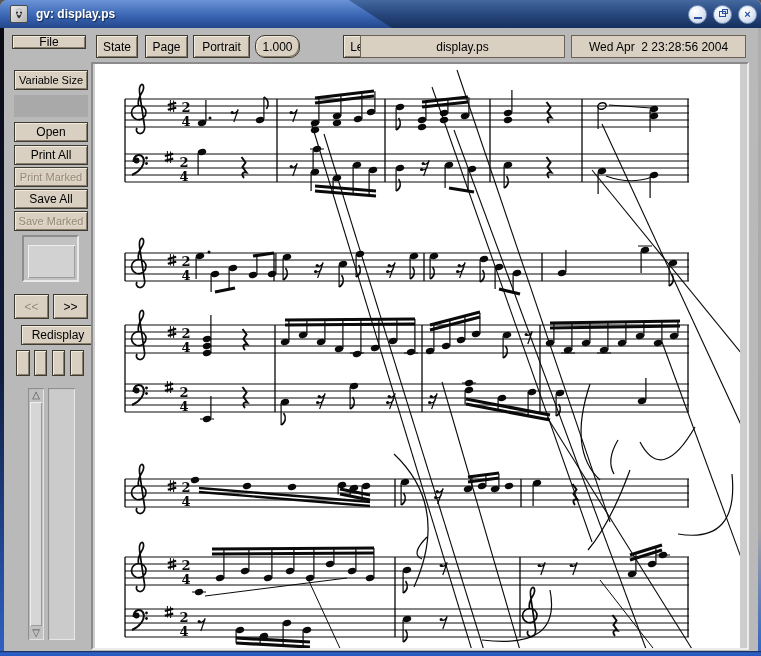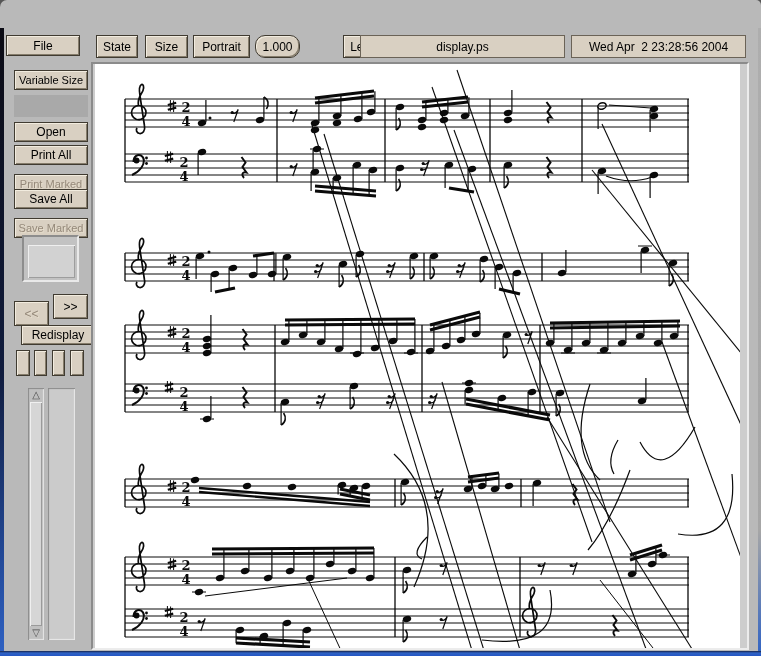--- a/index.html
+++ b/index.html
@@ -32,21 +32,21 @@
     border:1px solid #7e99c0;color:#2b50a0;font-size:11px;font-weight:bold;
     text-align:center;line-height:16px;}
   .glyph-bar{position:absolute;left:5px;top:11px;width:8px;height:2px;background:#2b50a0;}
   .glyph-box{position:absolute;left:5px;top:5px;width:7px;height:6px;border:1.5px solid #2b50a0;}
   .glyph-box2{position:absolute;left:8px;top:3px;width:6px;height:5px;border:1.5px solid #2b50a0;background:#dfe7f3;}
   
   .btn{position:absolute;background:#d9d0c2;border:1px solid #403b31;
     box-shadow:inset 1px 1px 0 #f2ecdf, inset -1px -1px 0 #857c6b;
     color:#000;font-size:12px;text-align:center;cursor:default;
     display:flex;align-items:center;justify-content:center;white-space:pre;}
-  .btn.disabled{color:#95897a;text-shadow:1px 1px 0 #e6ddcc;margin-top:7px;}
+  .btn.disabled{color:#95897a;text-shadow:1px 1px 0 #e6ddcc;}
   .panel-label{position:absolute;background:#d9d0c2;border:1px solid #6b6357;
     color:#000;font-size:12px;display:flex;align-items:center;justify-content:center;white-space:pre;}
   
   .flat-gray{position:absolute;background:#a9a9a9;}
   .preview{position:absolute;background:#c2c2c2;border-top:2px solid #8d8d8d;
     border-left:2px solid #8d8d8d;border-bottom:2px solid #e9e9e9;border-right:2px solid #e9e9e9;}
   .preview-inner{position:absolute;left:4px;top:8px;right:2px;bottom:2px;
     background:#d2d2d2;box-shadow:inset 1px 1px 0 #efefef, inset -1px -1px 0 #9d9d9d;}
   .vscroll-track{position:absolute;background:#c0c0c0;
     box-shadow:inset 1px 1px 1px #8a8a8a, inset -1px -1px 1px #e6e6e6;}
@@ -60,25 +60,45 @@
     border-top:2px solid #8b8b8b;border-left:2px solid #8b8b8b;
     border-bottom:2px solid #ececec;border-right:2px solid #ececec;}
   .page{position:absolute;left:2px;top:0px;width:645px;height:584px;background:#ffffff;}
   .page svg{position:absolute;left:0;top:0;}
 </style>
 </head>
 <body>
 
 <div class="window">
 
+  <div class="titlebar">
+    <div class="title-tab"></div>
+    <div class="app-icon">
+      <svg width="16" height="16" viewBox="0 0 16 16">
+        <path d="M3 5 Q8 0.5 13 5 Q11 3 8 3 Q5 3 3 5 Z" fill="#333"></path>
+        <path d="M5 6 Q8 13 11 6 Q10 11 8 12.5 Q6 11 5 6 Z" fill="#2a2a2a"></path>
+        <circle cx="6" cy="6.5" r="0.9" fill="#111"></circle>
+          <circle cx="10" cy="6.5" r="0.9" fill="#111"></circle>
+      </svg>
+    </div>
+    <div class="title-text">gv: display.ps</div>
+    <div class="winbtn" style="left:688px;">
+      <span class="glyph-bar"></span>
+    </div>
+    <div class="winbtn" style="left:713px;">
+      <span class="glyph-box2"></span>
+      <span class="glyph-box"></span>
+    </div>
+    <div class="winbtn" style="left:738px;">×</div>
+  </div>
 
   <div>
-    <div class="btn" style="left:6px;top:35px;width:74px;height:21px;">File</div>
+    <div class="btn" style="left:12px;top:35px;width:74px;height:14px;">File</div>
     <div class="btn" style="left:96px;top:35px;width:42px;height:23px;">State</div>
-    <div class="btn" style="left:145px;top:35px;width:43px;height:23px;">Size</div>
+    <div class="btn" style="left:145px;top:35px;width:43px;height:23px;">Page</div>
     <div class="btn" style="left:193px;top:35px;width:57px;height:23px;">Portrait</div>
     <div class="btn" style="left:255px;top:35px;width:45px;height:23px;border-radius:10px;">1.000</div>
     <div class="btn" style="left:307px;top:35px;width:45px;height:23px;margin-left:36px;">Letter</div>
     <div class="panel-label" style="left:360px;top:35px;width:205px;height:23px;">display.ps</div>
     <div class="panel-label" style="left:571px;top:35px;width:175px;height:23px;">Wed Apr  2 23:28:56 2004</div>
   </div>
 
   <div>
     <div class="btn" style="left:14px;top:70px;width:74px;height:20px;font-size:11px;">Variable Size</div>
     <div class="flat-gray" style="left:14px;top:95px;width:74px;height:22px;"></div>

